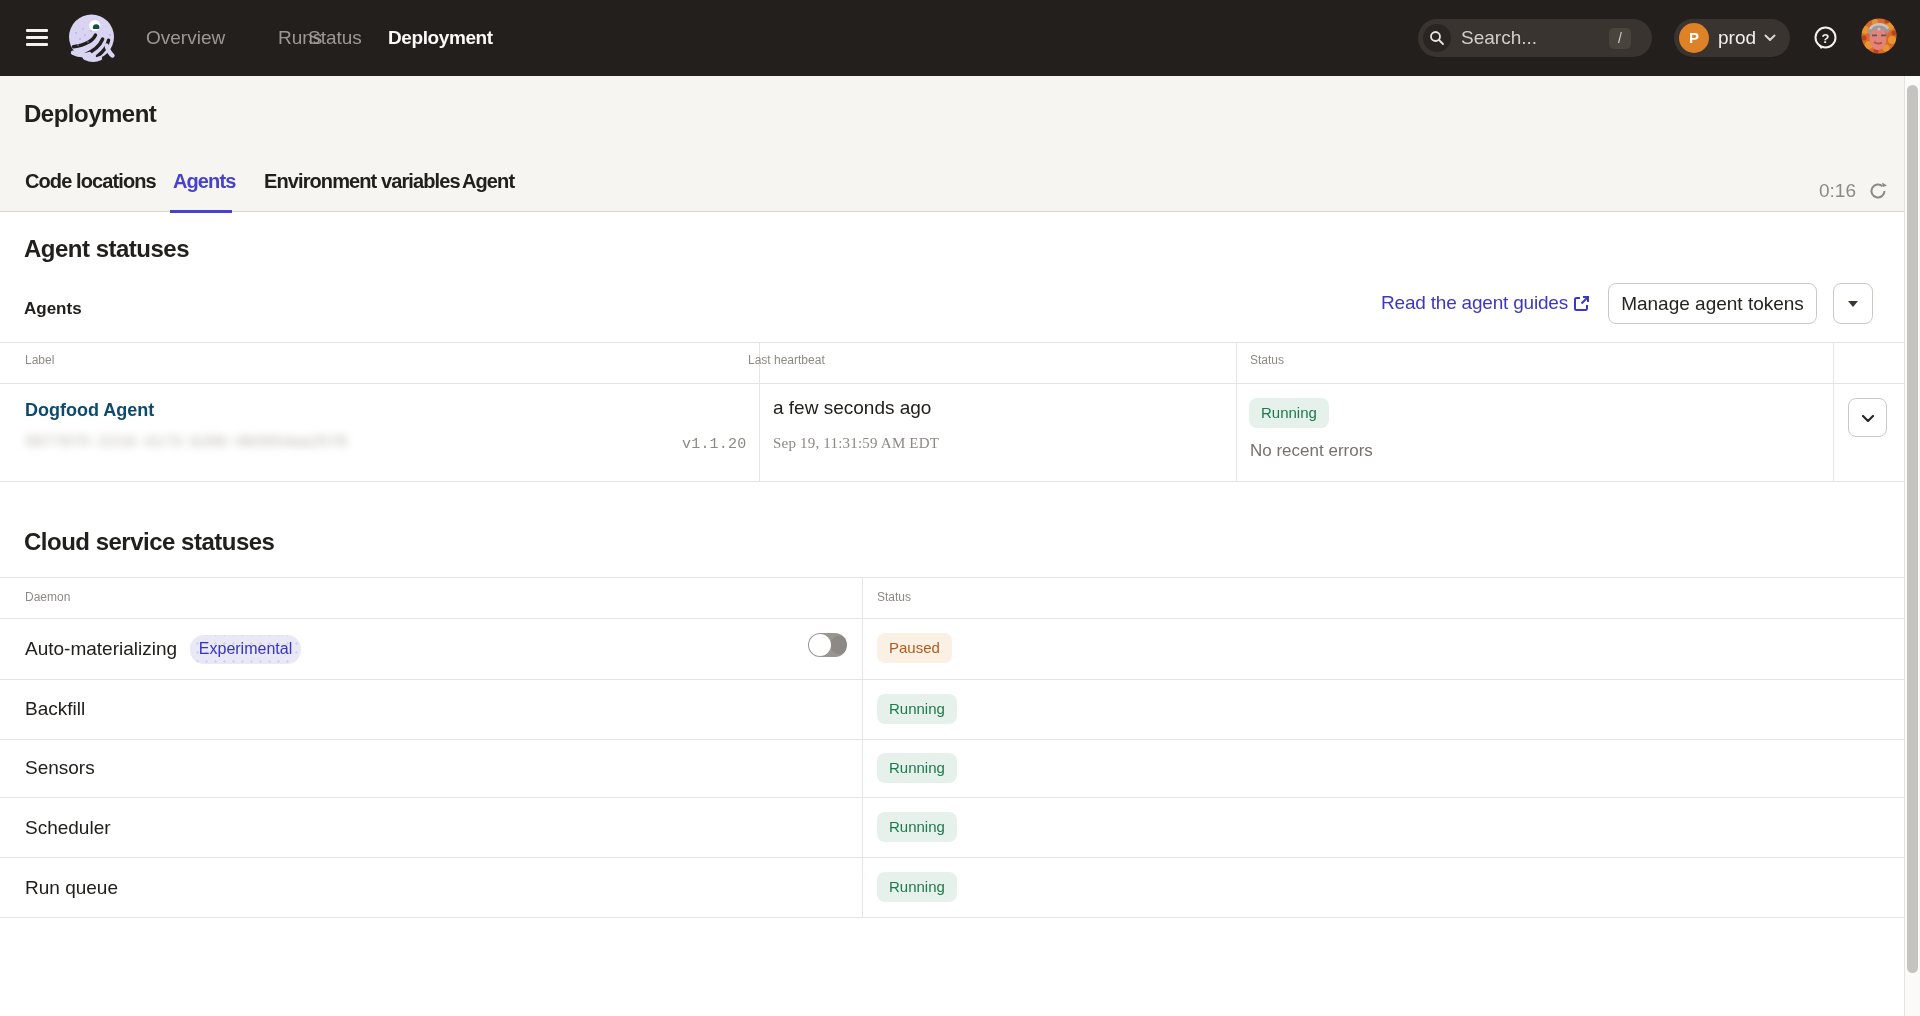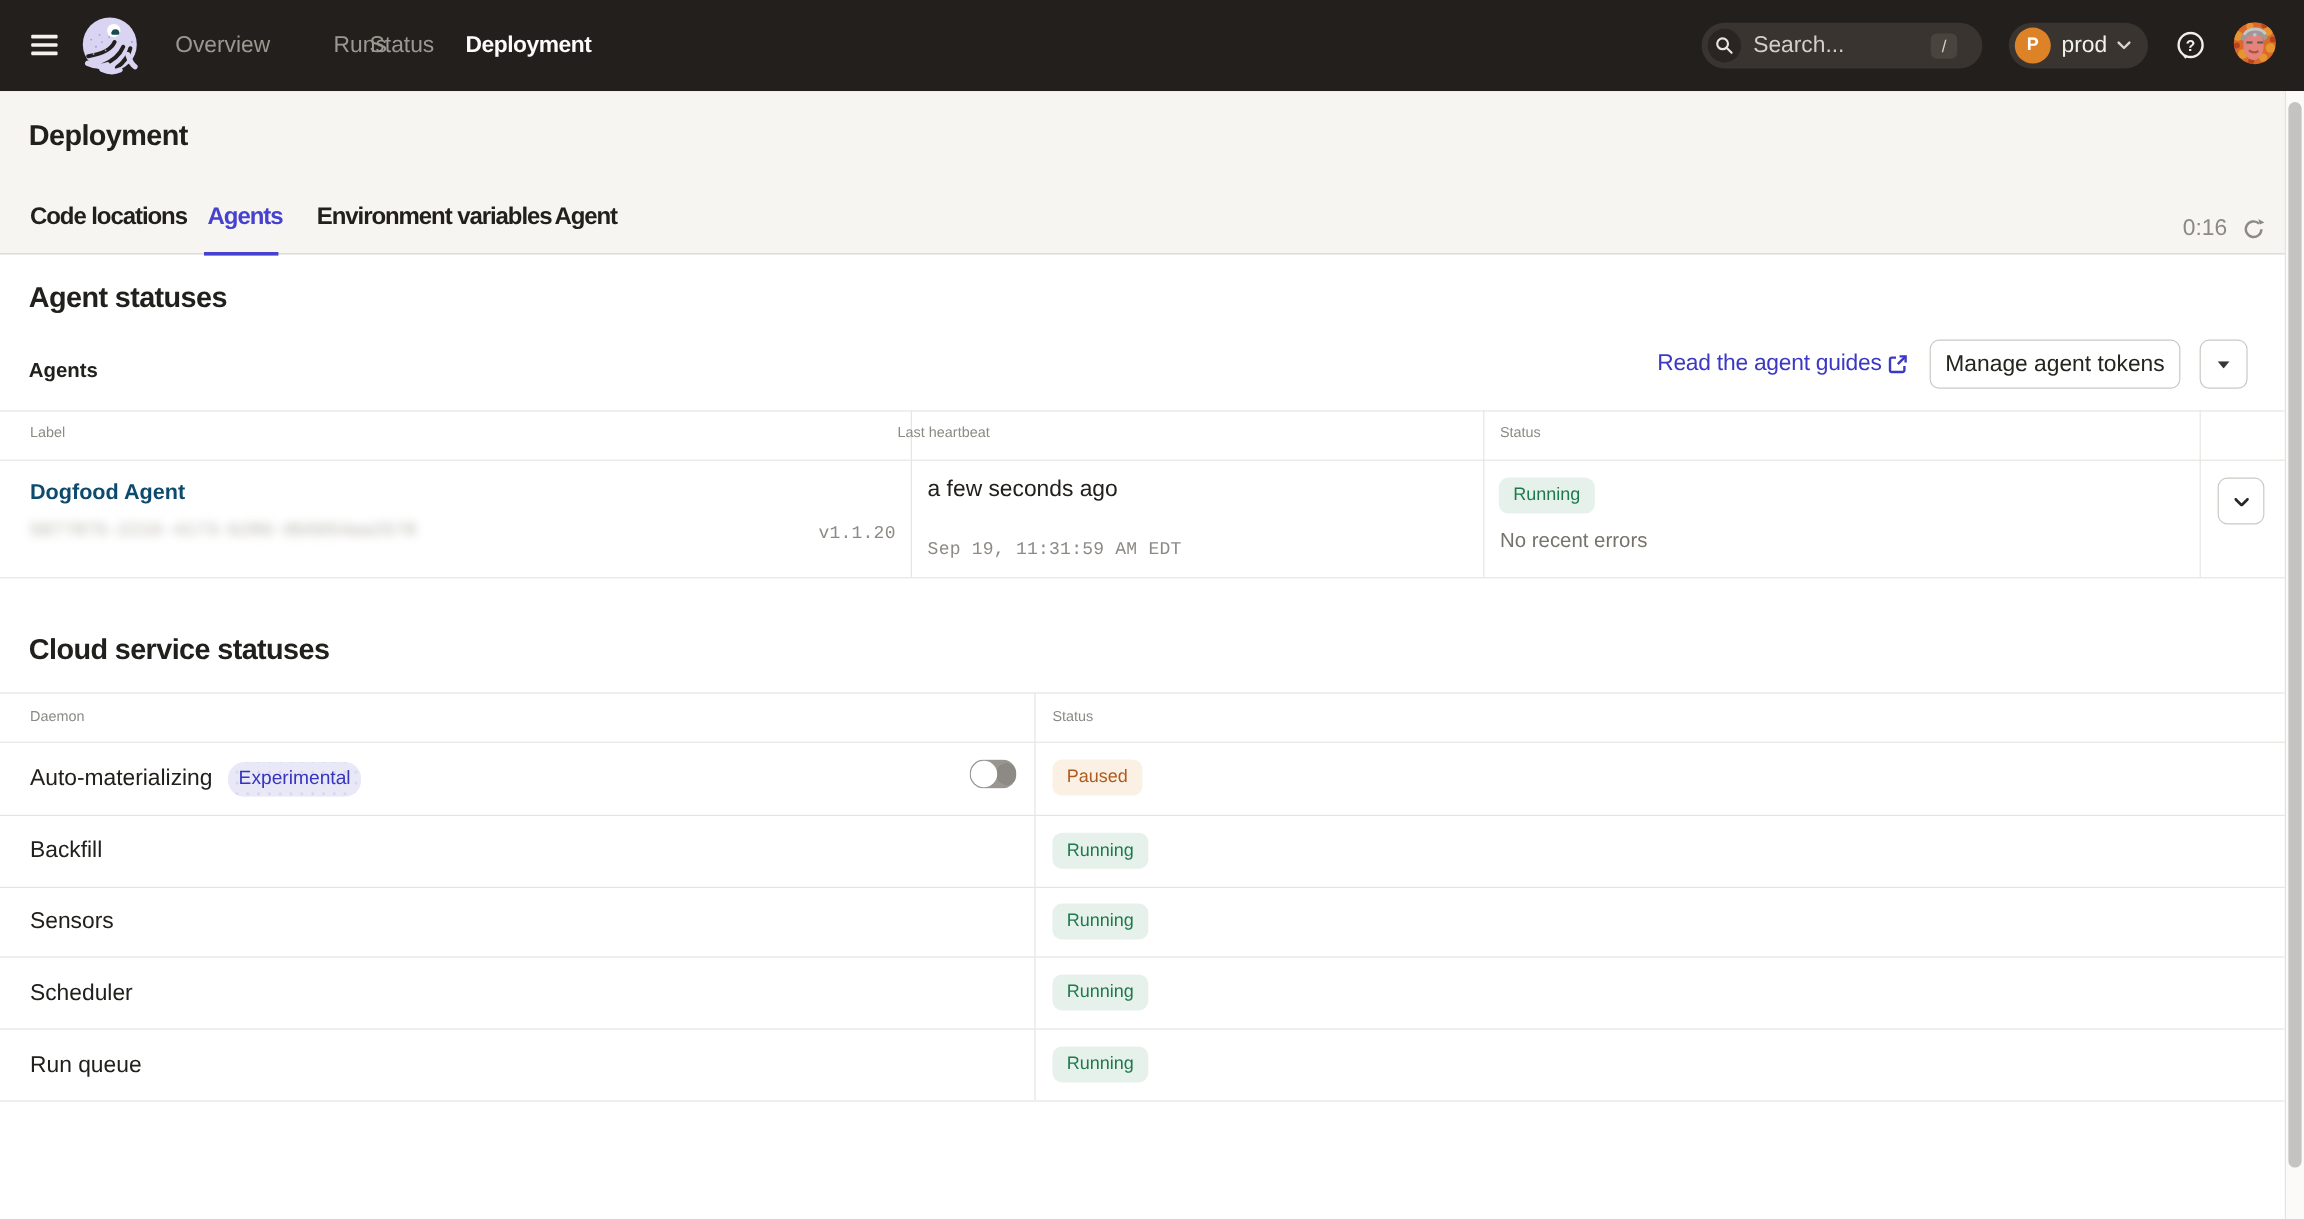--- a/index.html
+++ b/index.html
@@ -203,21 +203,21 @@
   <div class="vline" style="left:1236px; top:342px; height:139px;"></div>
   <div class="vline" style="left:1833px; top:342px; height:139px;"></div>
   <div class="th" style="left:25px; top:353px;">Label</div>
   <div class="th" style="left:748px; top:353px;">Last heartbeat</div>
   <div class="th" style="left:1250px; top:353px;">Status</div>
 
   <div class="abs" style="left:25px; top:400px; font-size:18px; font-weight:bold; color:#0c4a6e;">Dogfood Agent</div>
   <div class="abs mono" style="left:25px; top:434px; filter:blur(4px); color:#b0ada8;">5877875-2216-4173-b286-0b5054aa2578</div>
   <div class="abs mono" style="left:682px; top:436px;">v1.1.20</div>
   <div class="abs" style="left:773px; top:397px; font-size:19px; color:#22201d;">a few seconds ago</div>
-  <div class="abs mono" style="left:773px; top:450px;">Sep 19, 11:31:59 AM EDT</div>
+  <div class="abs mono" style="left:773px; top:435px;font-family:Liberation Serif, serif;">Sep 19, 11:31:59 AM EDT</div>
   <div class="badge green" style="left:1249px; top:398px;">Running</div>
   <div class="abs" style="left:1250px; top:441px; font-size:17px; color:#76726c;">No recent errors</div>
   <div class="btn" style="left:1848px; top:398px; width:39px; height:39px;">
     <svg width="12" height="7" style="position:absolute;left:13px;top:16px;" viewBox="0 0 12 7">
       <path d="M1 1 L6 6 L11 1" stroke="#2a2724" stroke-width="2.2" fill="none" stroke-linecap="round" stroke-linejoin="round"></path>
     </svg>
   </div>
 
   <div class="h1" style="left:24px; top:528px;">Cloud service statuses</div>
   <div class="hline" style="left:0; top:577px; width:1904px;"></div>

